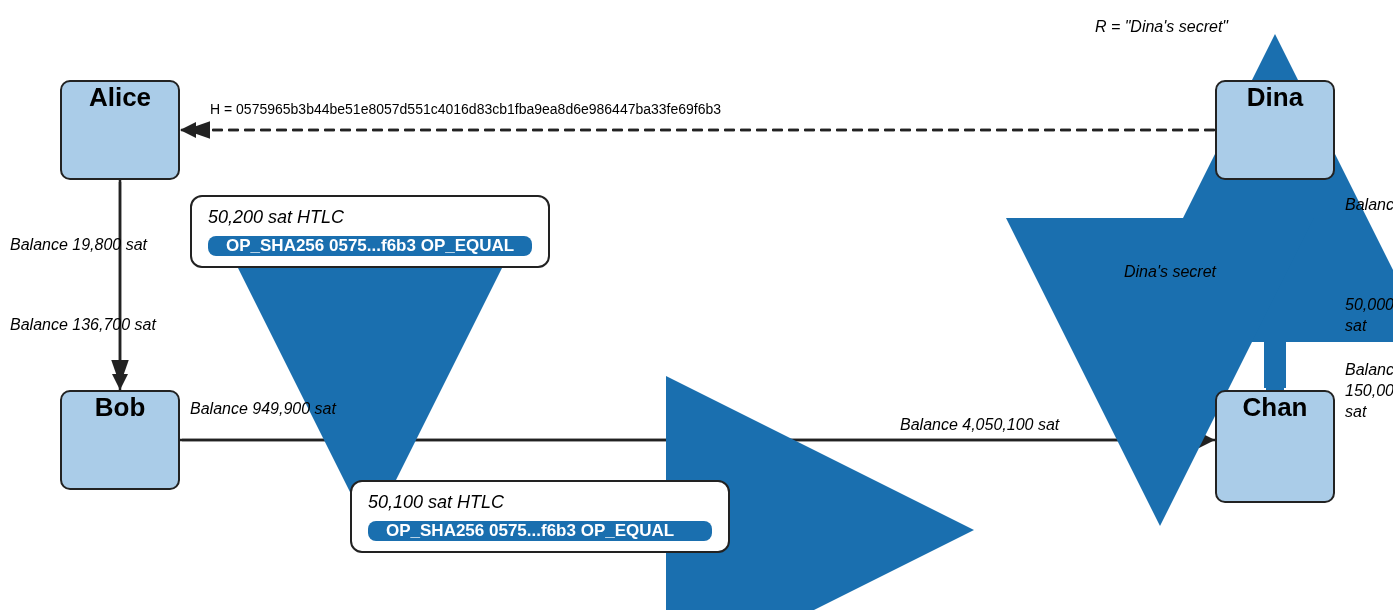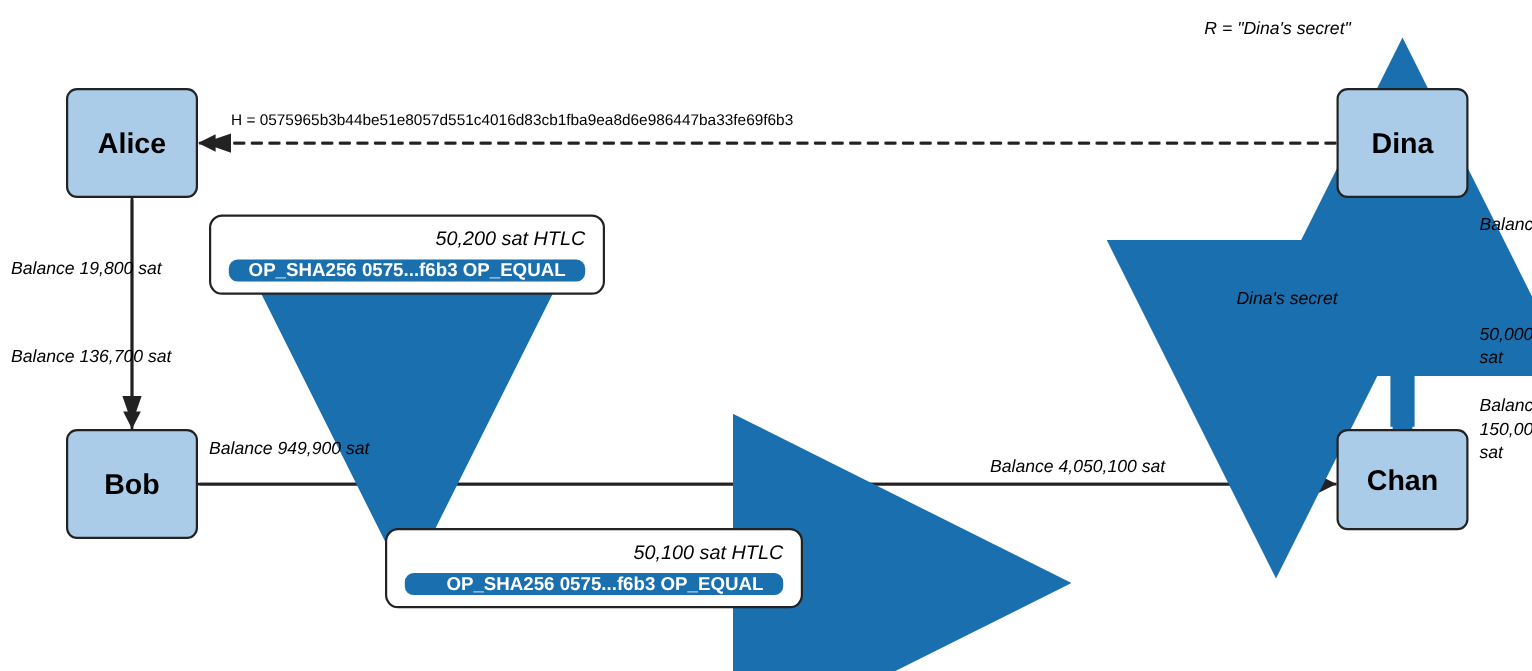--- a/index.html
+++ b/index.html
@@ -18,35 +18,35 @@
       height: 610px;
     }
 
     
     .node {
       position: absolute;
       background: #aacce8;
       border: 2.5px solid #222;
       border-radius: 10px;
       display: flex;
-      align-items: center;
+      align-items: flex-start;
       justify-content: center;
       font-size: 26px;
       font-weight: bold;
       text-align: center;
     }
 
     
     .htlc-box {
       position: absolute;
       background: #fff;
       border: 2.5px solid #222;
       border-radius: 12px;
       padding: 10px 16px;
-      text-align: right;
+      text-align: left;
     }
     .htlc-box .htlc-title {
       font-style: italic;
       font-size: 18px;
       margin-bottom: 8px;
     }
     .htlc-code {
       background: #1a6faf;
       color: #fff;
       border-radius: 8px;
@@ -146,21 +146,21 @@
   </div>
 
   <div class="node" style="left:1215px; top:80px; width:120px; height:100px;">
     <span>Dina</span>
   </div>
 
   <div class="node" style="left:60px; top:390px; width:120px; height:100px;">
     <span>Bob</span>
   </div>
 
-  <div class="node" style="left:1215px; top:390px; width:120px; height:92px;">
+  <div class="node" style="left:1215px; top:390px; width:120px; height:113px;">
     <span>Chan</span>
   </div>
 
   <div class="htlc-box" style="left:190px; top:195px; width:360px;">
     <div class="htlc-title">50,200 sat HTLC</div>
     <div class="htlc-code">OP_SHA256 0575...f6b3 OP_EQUAL</div>
   </div>
 
   <div class="htlc-box" style="left:350px; top:480px; width:380px;">
     <div class="htlc-title">50,100 sat HTLC</div>

